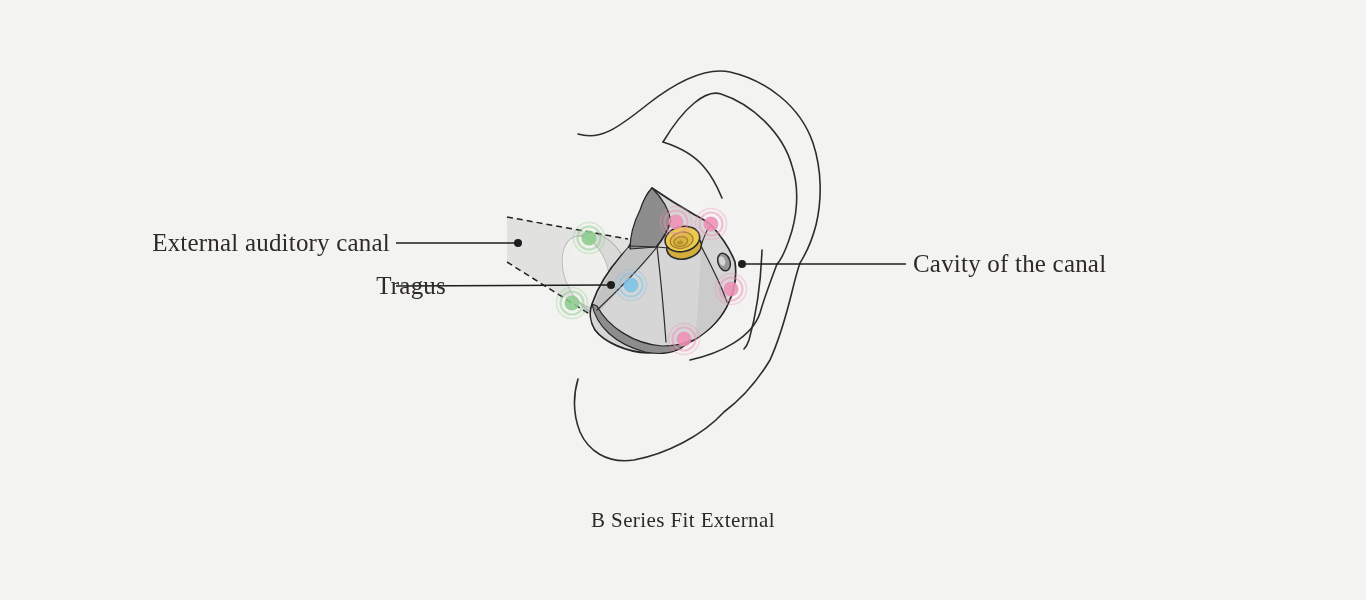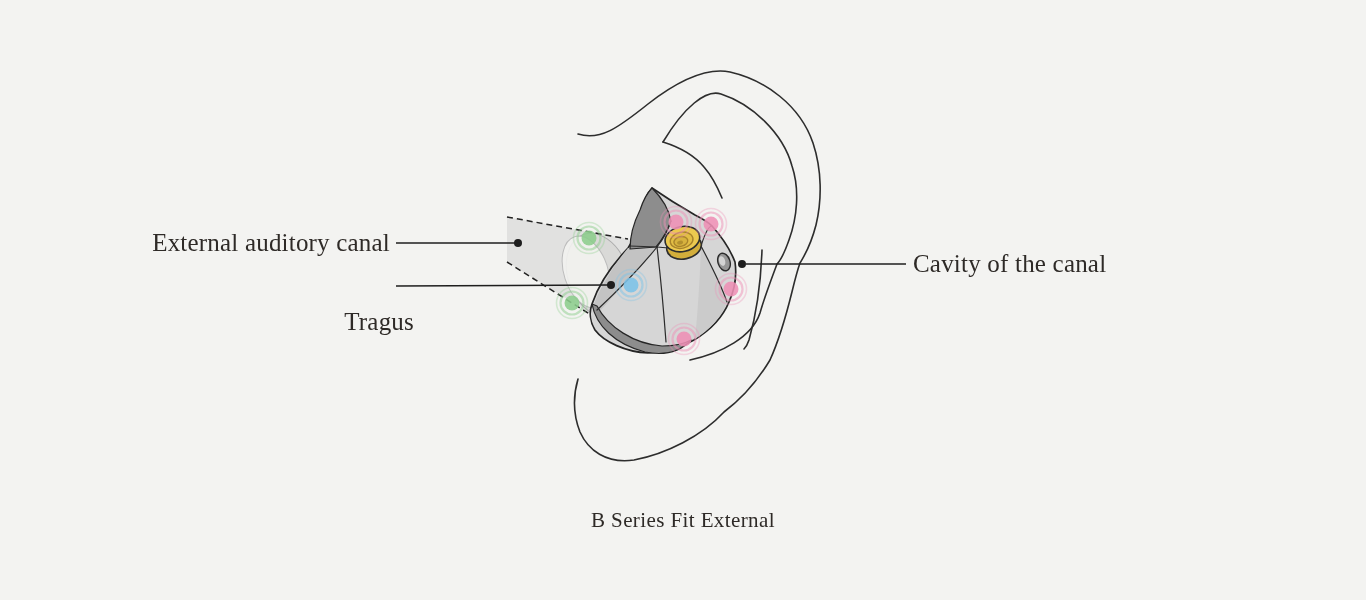--- a/index.html
+++ b/index.html
@@ -8,21 +8,21 @@
     font-family:"Liberation Serif","DejaVu Serif",serif;color:#2e2a27;overflow:hidden;
   }
   .art{position:absolute;left:0;top:0;}
   .label{position:absolute;font-size:25px;line-height:22px;letter-spacing:.2px;white-space:nowrap;}
   .label-right{text-align:right;}
   .diagram-title{
     position:absolute;left:0;right:0;top:508px;text-align:center;
     font-size:21px;letter-spacing:.4px;
   }
   .pos-ext{right:976px;top:232px;}
-  .pos-tragus{right:952px;top:275px;margin-top:36px;}
+  .pos-tragus{right:920px;top:275px;}
   .pos-cavity{left:913px;top:253px;}
 </style>
 </head>
 <body>
 
 <div class="stage">
 
   <svg class="art" width="1366" height="600" viewBox="0 0 1366 600">
 
     <g>

